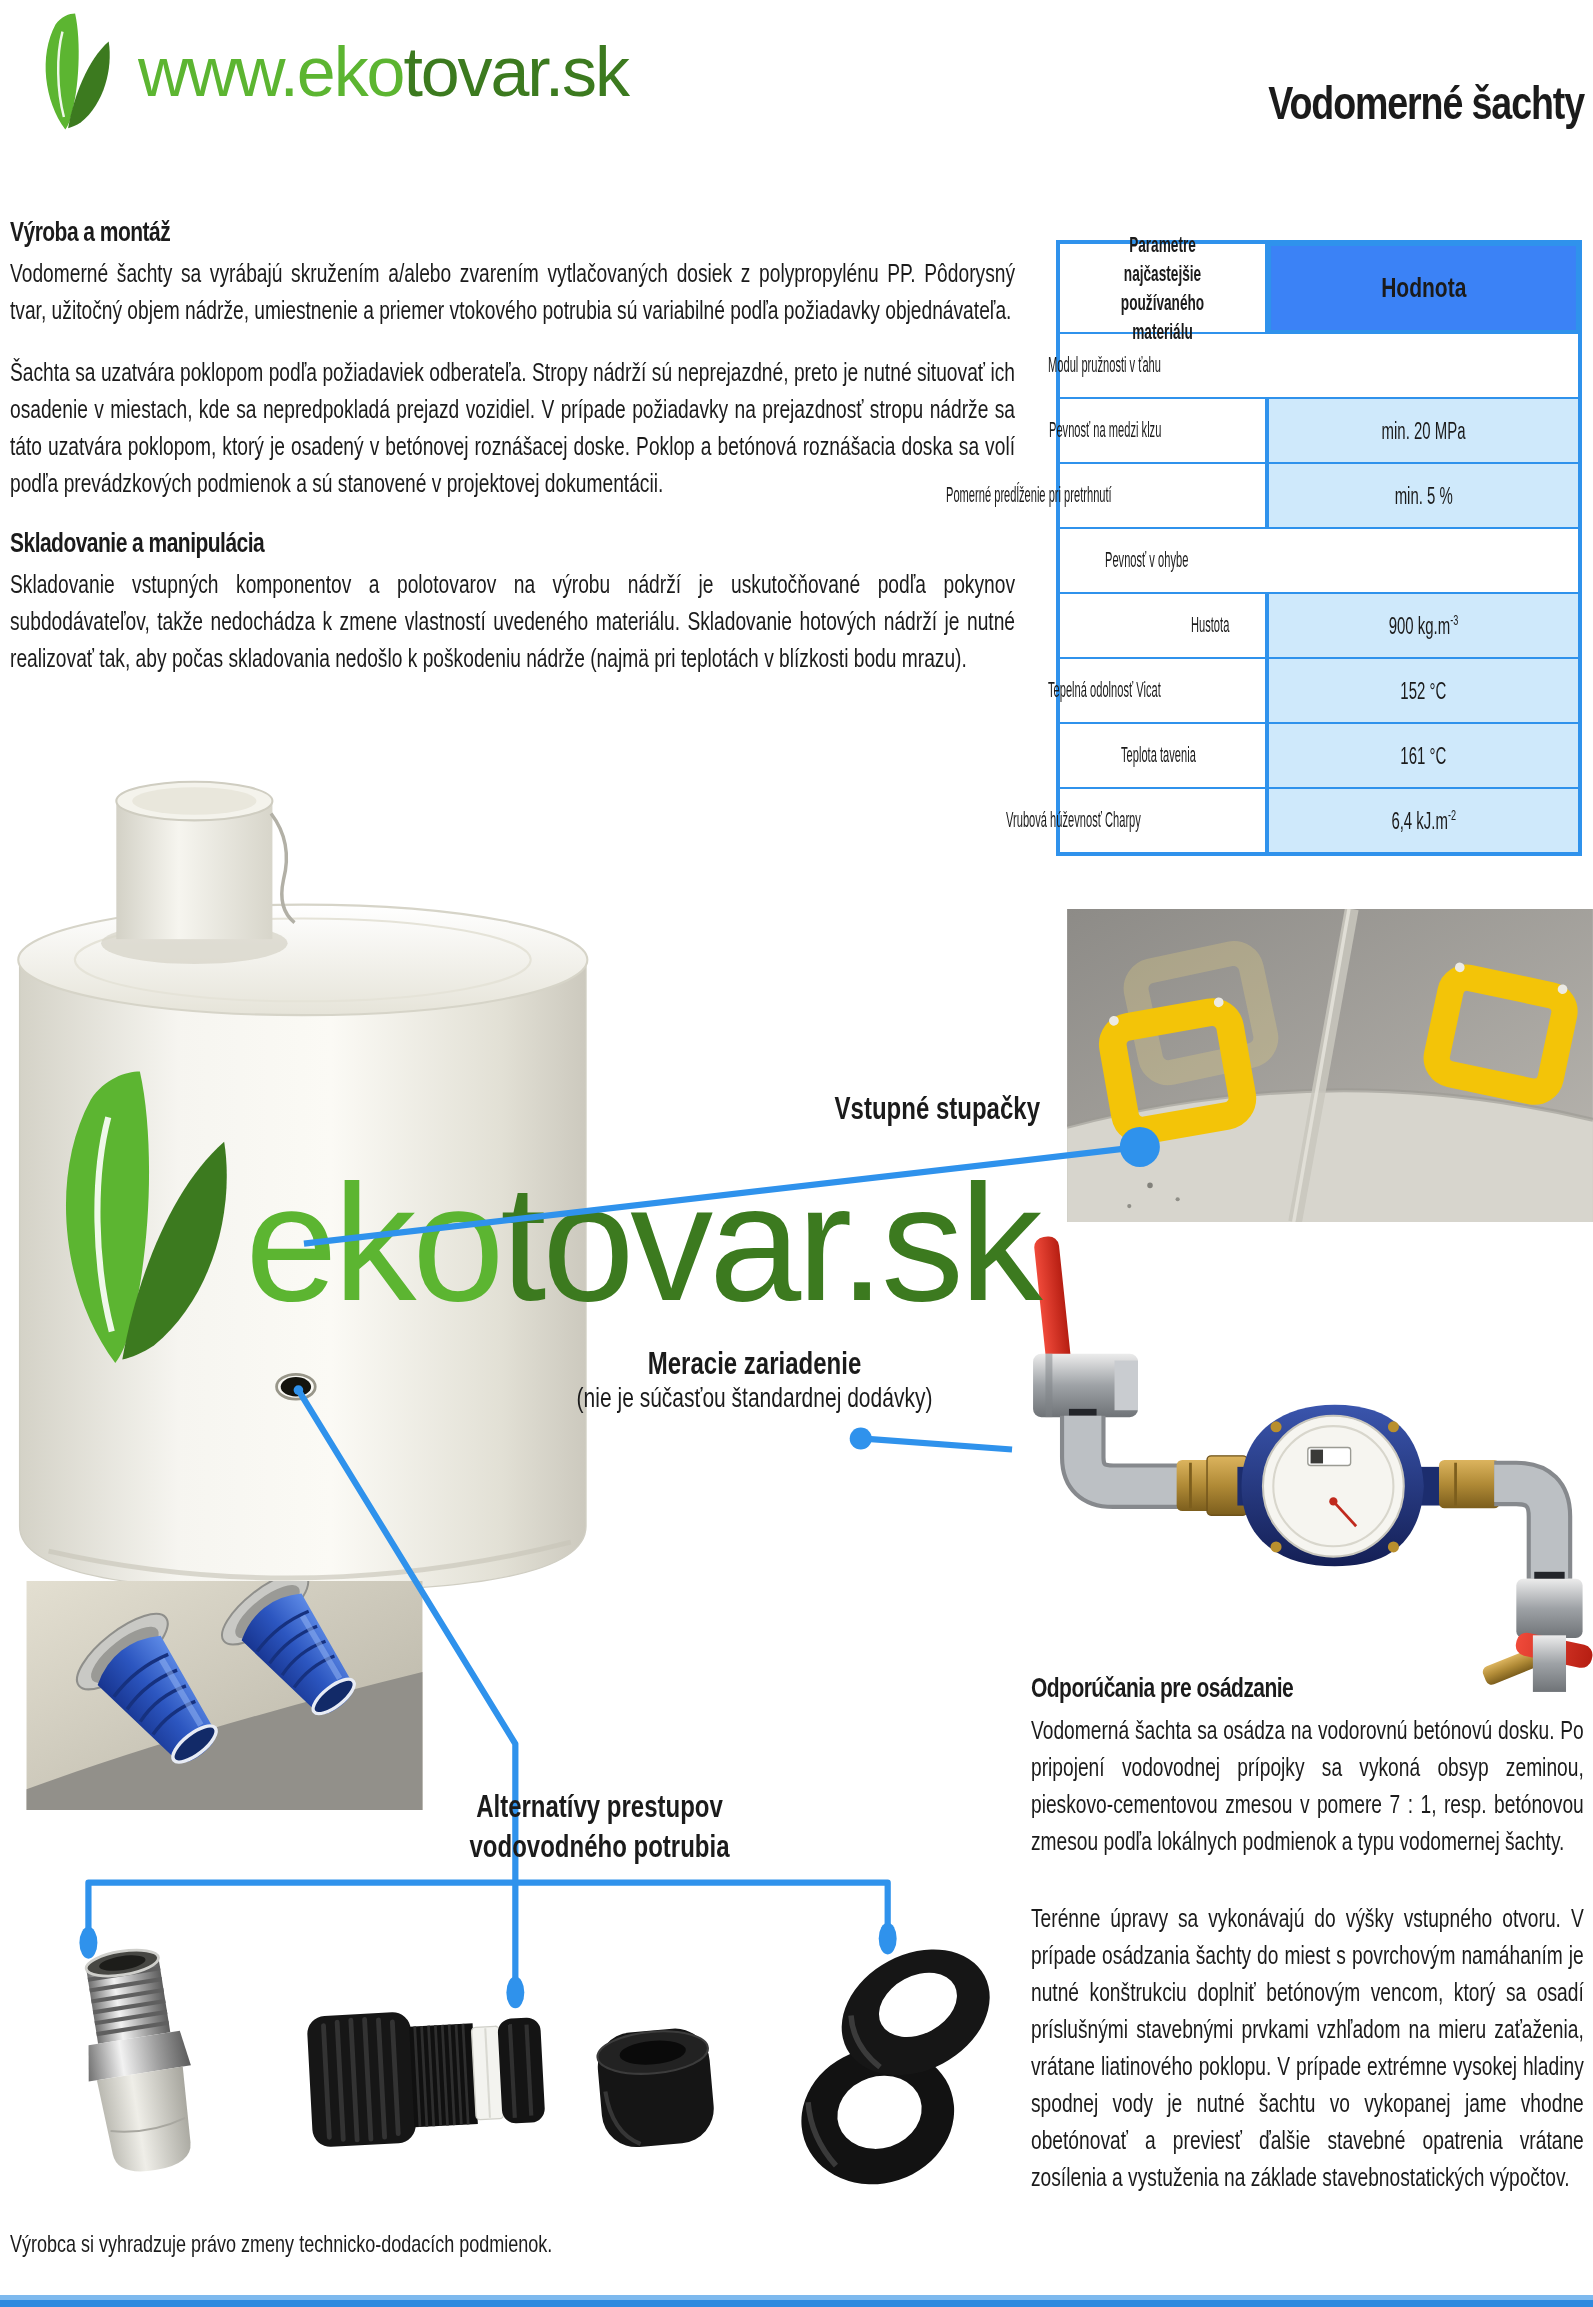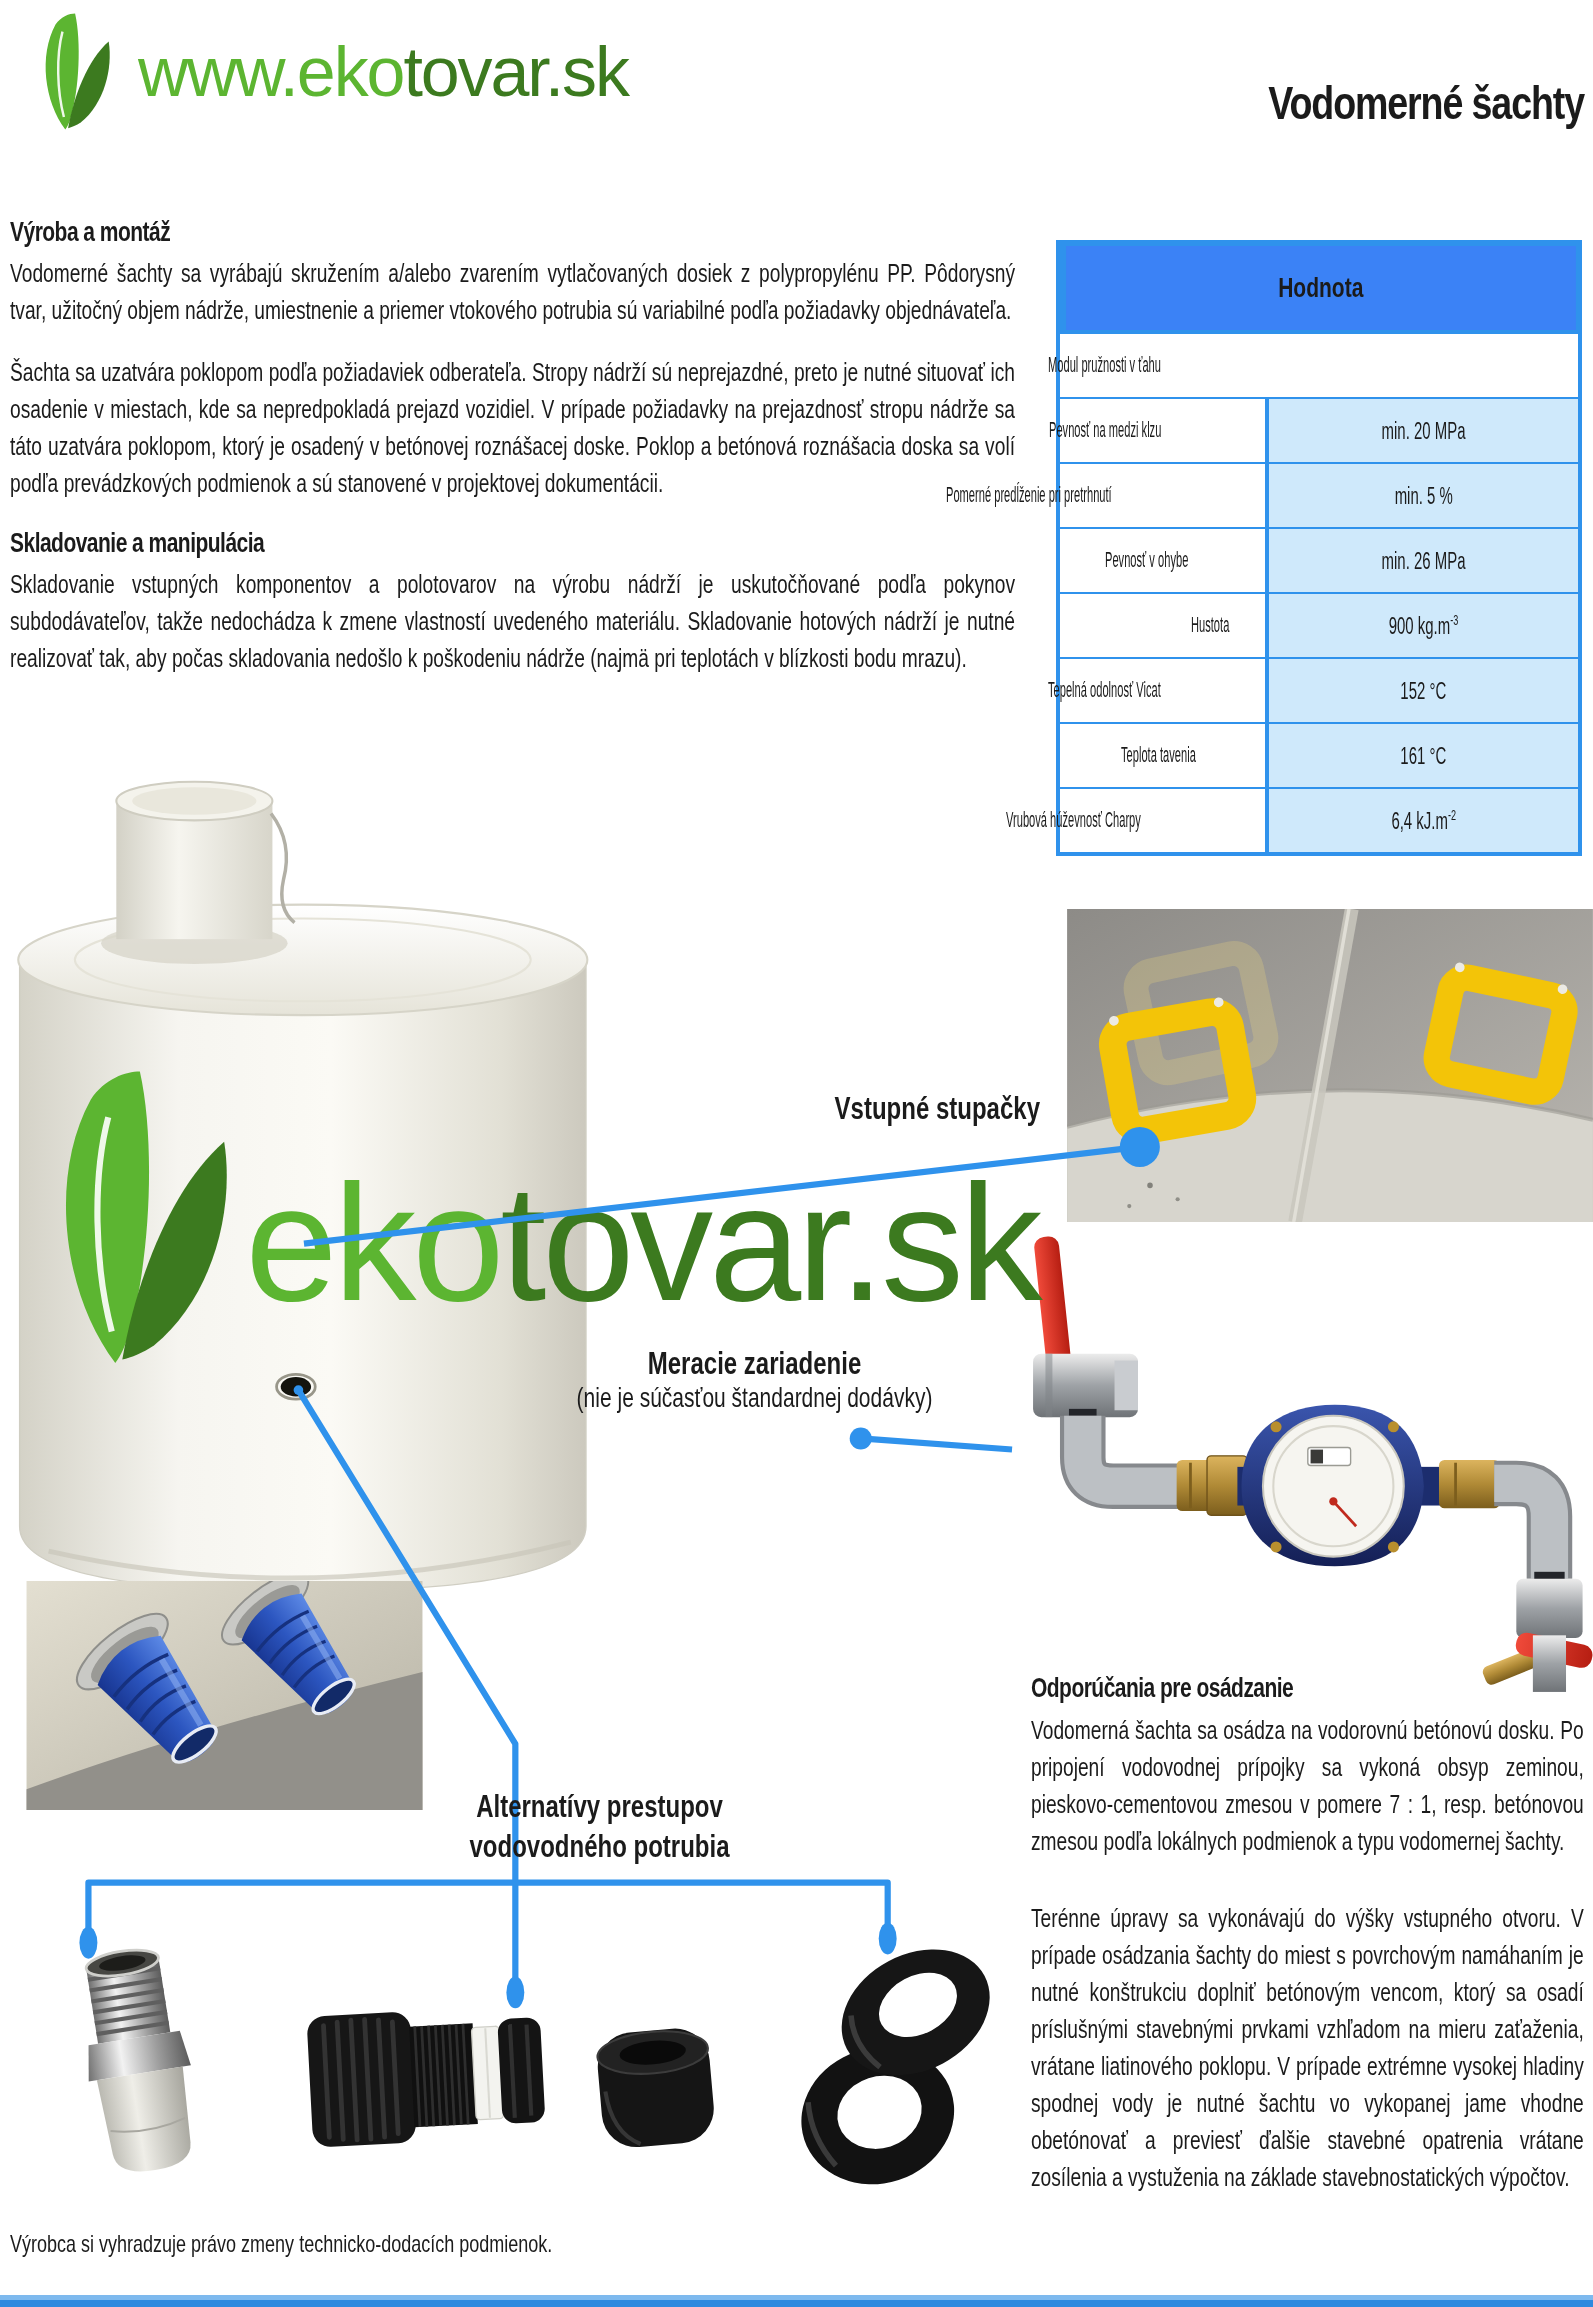--- a/index.html
+++ b/index.html
@@ -103,20 +103,24 @@
   <div class="abs col-left">
     <h2 class="sec-h">Výroba a montáž</h2>
     <p class="body-p">Vodomerné šachty sa vyrábajú skružením a/alebo zvarením vytlačovaných dosiek z polypropylénu PP. Pôdorysný tvar, užitočný objem nádrže, umiestnenie a priemer vtokového potrubia sú variabilné podľa požiadavky objednávateľa.</p>
     <p class="body-p">Šachta sa uzatvára poklopom podľa požiadaviek odberateľa. Stropy nádrží sú neprejazdné, preto je nutné situovať ich osadenie v miestach, kde sa nepredpokladá prejazd vozidiel. V prípade požiadavky na prejazdnosť stropu nádrže sa táto uzatvára poklopom, ktorý je osadený v betónovej roznášacej doske. Poklop a betónová roznášacia doska sa volí podľa prevádzkových podmienok a sú stanovené v projektovej dokumentácii.</p>
     <h2 class="sec-h">Skladovanie a manipulácia</h2>
     <p class="body-p">Skladovanie vstupných komponentov a polotovarov na výrobu nádrží je uskutočňované podľa pokynov subdodávateľov, takže nedochádza k zmene vlastností uvedeného materiálu. Skladovanie hotových nádrží je nutné realizovať tak, aby počas skladovania nedošlo k poškodeniu nádrže (najmä pri teplotách v blízkosti bodu mrazu).</p>
   </div>
 
   <div class="abs spec-table">
     <div class="trow thead">
+      <div class="tcell tparam">
+          <span class="hpx">Parametre najčastejšie
+používaného materiálu</span>
+        </div>
       <div class="tcell tvalue">
           <span class="hvx">Hodnota</span>
         </div>
     </div>
     <div class="trow">
       <div class="tcell tparam">
           <span class="pcx">Modul pružnosti v ťahu</span>
         </div>
     </div>
     <div class="trow">
@@ -131,23 +135,20 @@
       <div class="tcell tparam">
           <span class="pcx">Pomerné predĺženie pri pretrhnutí</span>
         </div>
       <div class="tcell tvalue">
           <span class="vcx"><span>min. 5 %</span><sup></sup></span>
         </div>
     </div>
     <div class="trow">
       <div class="tcell tparam">
           <span class="pcx">Pevnosť v ohybe</span>
-        </div>
-      <div class="tcell tvalue">
-          <span class="vcx"><span>min. 26 MPa</span><sup></sup></span>
         </div>
     </div>
     <div class="trow">
       <div class="tcell tparam">
           <span class="pcx">Hustota</span>
         </div>
       <div class="tcell tvalue">
           <span class="vcx"><span>900 kg.m</span><sup>-3</sup></span>
         </div>
     </div>

